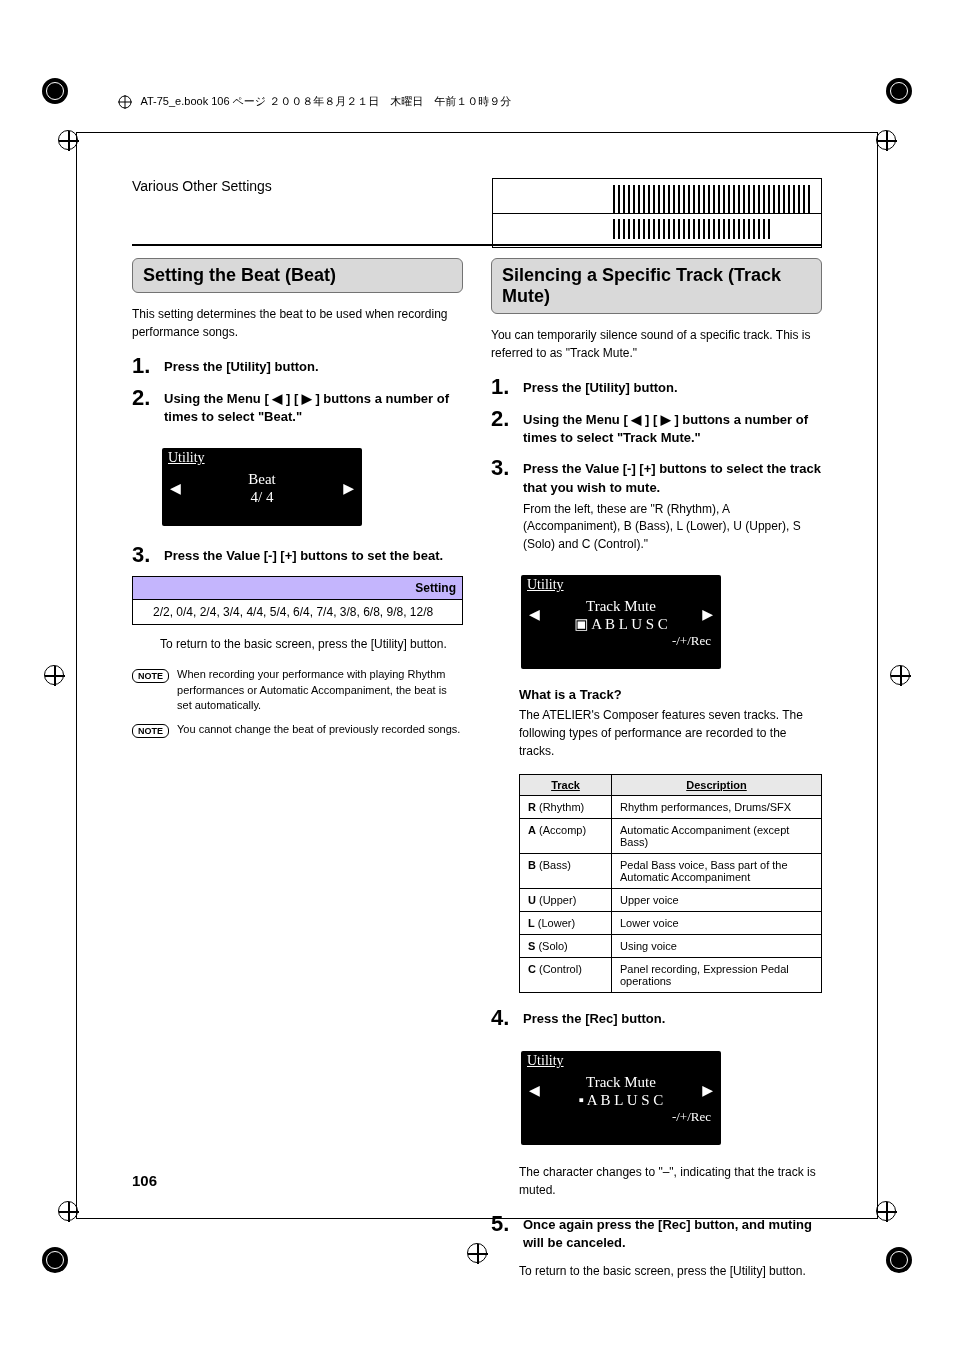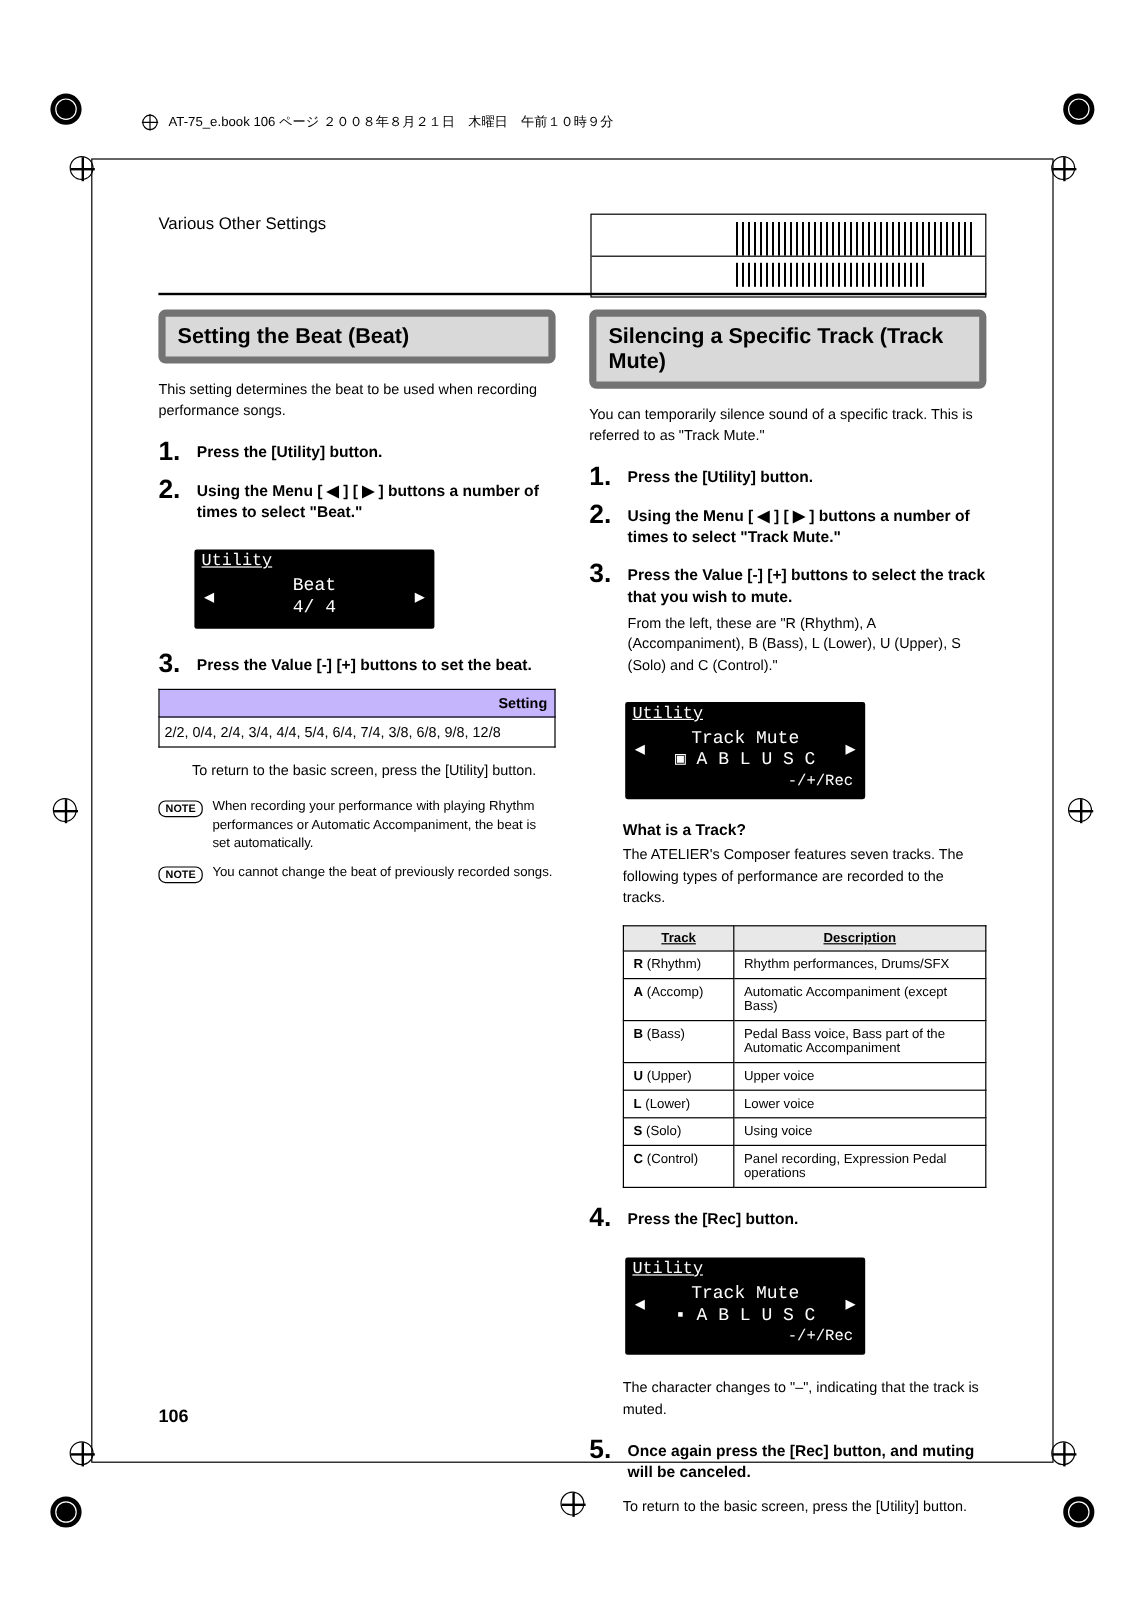--- a/index.html
+++ b/index.html
@@ -107,21 +107,21 @@
     left: 132px;
     right: 132px;
     bottom: 150px;
     display: flex;
     gap: 28px;
   }
   .col { flex: 1; min-width: 0; }
 
   .section-title {
     background: #d9d9d9;
-    border: 6px solid #737373;
+    border: 1px solid #737373;
     border-radius: 6px;
     padding: 6px 10px;
     font-size: 18px;
     font-weight: bold;
     margin-bottom: 12px;
   }
   .para {
     font-size: 12px;
     line-height: 1.5;
     margin-bottom: 14px;
@@ -149,24 +149,24 @@
     font-weight: normal;
     line-height: 1.45;
     display: block;
     margin-top: 4px;
   }
 
   .lcd {
     width: 200px;
     background: #000;
     color: #fff;
-    font-family: Liberation Mono, monospace;
+    font-family: Liberation Serif, serif;
     margin: 22px 0 18px 30px;
     border-radius: 2px;
-    padding-bottom: 8px;
+    padding-bottom: 20px;
   }
   .lcd .lcd-title {
     display: block;
     font-size: 14px;
     padding: 2px 6px 0 6px;
     text-decoration: underline;
   }
   .lcd .lcd-row {
     display: flex;
     align-items: center;
@@ -185,21 +185,21 @@
   }
   .small-table th {
     background: #c4b5fd;
     border: 1px solid #000;
     padding: 4px 6px;
     font-weight: bold;
     text-align: right;
   }
   .small-table td {
     border: 1px solid #000;
-    padding: 5px 4px;
+    padding: 5px 20px;
   }
 
   .note-row {
     display: flex;
     align-items: flex-start;
     gap: 8px;
     margin: 8px 0;
   }
   .note-badge {
     border: 1px solid #000;

